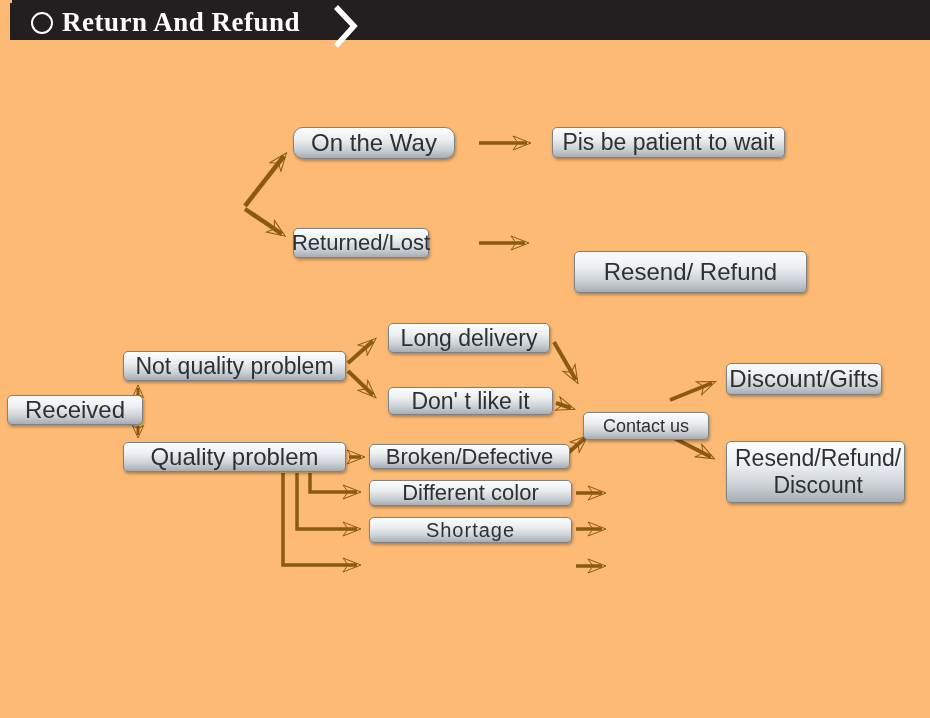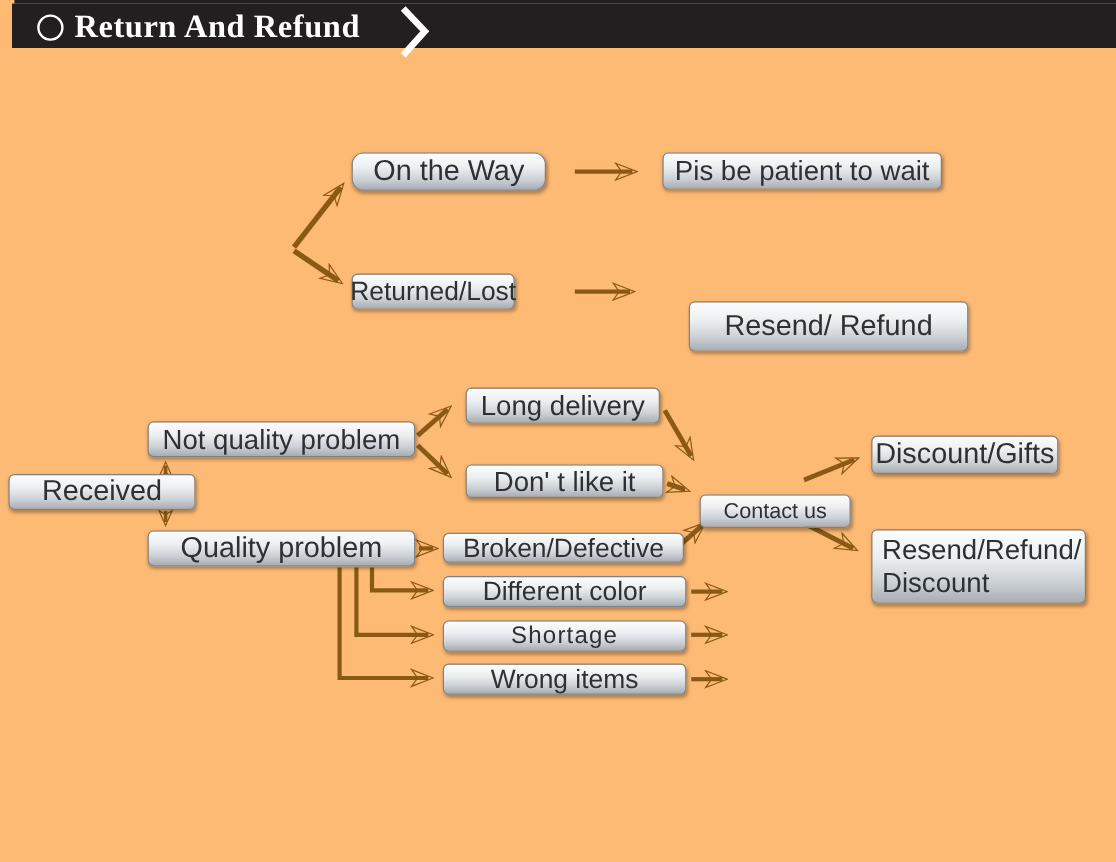--- a/index.html
+++ b/index.html
@@ -26,29 +26,29 @@
   .node{position:absolute;box-sizing:border-box;display:flex;align-items:center;justify-content:center;
         border:1px solid var(--boxborder);border-radius:5px;color:var(--txt);
         background:linear-gradient(180deg,#fbfcfd 0%,#eceff1 38%,#ccd1d6 72%,#a7adb3 100%);
         box-shadow:1px 2px 3px rgba(0,0,0,0.30), inset 0 1px 0 rgba(255,255,255,0.9);
         white-space:nowrap;}
   .n-not-received   {left:80px;  top:181px; width:158px; height:30px; font-size:23px;}
   .n-on-the-way     {left:293px; top:127px; width:162px; height:32px; font-size:24px;border-radius:10px;}
   .n-pls-wait       {left:552px; top:127px; width:233px; height:31px; font-size:23px;}
   .n-returned-lost  {left:293px; top:228px; width:136px; height:30px; font-size:22px;}
   .n-resend-refund  {left:574px; top:227px; width:233px; height:42px; font-size:24px;margin-top:24px;}
-  .n-received       {left:7px;   top:395px; width:156px; height:30px; font-size:24px;}
+  .n-received       {left:7px;   top:395px; width:136px; height:30px; font-size:24px;}
   .n-not-quality    {left:123px; top:351px; width:223px; height:30px; font-size:23px;}
   .n-quality        {left:123px; top:442px; width:223px; height:30px; font-size:24px;}
   .n-long-delivery  {left:388px; top:323px; width:162px; height:30px; font-size:23px;}
   .n-dont-like      {left:388px; top:387px; width:165px; height:28px; font-size:23px;}
   .n-contact-us     {left:583px; top:412px; width:126px; height:28px; font-size:18px;text-align:center;}
   .n-discount-gifts {left:726px; top:363px; width:156px; height:32px; font-size:24px;}
   .n-rrd            {left:726px; top:441px; width:179px; height:62px; font-size:23px;
-                     justify-content:flex-start;text-align:left;padding-left:8px;
+                     justify-content:flex-start;text-align:center;padding-left:8px;
                      white-space:pre-line;line-height:1.18;}
   .n-broken         {left:369px; top:444px; width:201px; height:25px; font-size:22px;}
   .n-different      {left:369px; top:480px; width:203px; height:26px; font-size:22px;}
   .n-shortage       {left:369px; top:517px; width:203px; height:26px; font-size:20px;letter-spacing:1px;}
   .n-wrong          {left:369px; top:553px; width:203px; height:26px; font-size:22px;}
 
   
   #arrows{position:absolute;left:0;top:0;width:930px;height:718px;pointer-events:none;}
   #arrows path{stroke:var(--arrow);fill:none;}
 </style>
@@ -112,15 +112,14 @@
   <div class="node n-quality">Quality problem</div>
   <div class="node n-long-delivery">Long delivery</div>
   <div class="node n-dont-like">Don' t like it</div>
   <div class="node n-contact-us">Contact us</div>
   <div class="node n-discount-gifts">Discount/Gifts</div>
   <div class="node n-rrd">Resend/Refund/
 Discount</div>
   <div class="node n-broken">Broken/Defective</div>
   <div class="node n-different">Different color</div>
   <div class="node n-shortage">Shortage</div>
-  <div class="node n-wrong">Wrong items</div>
 
 </div>
 
 </body></html>

